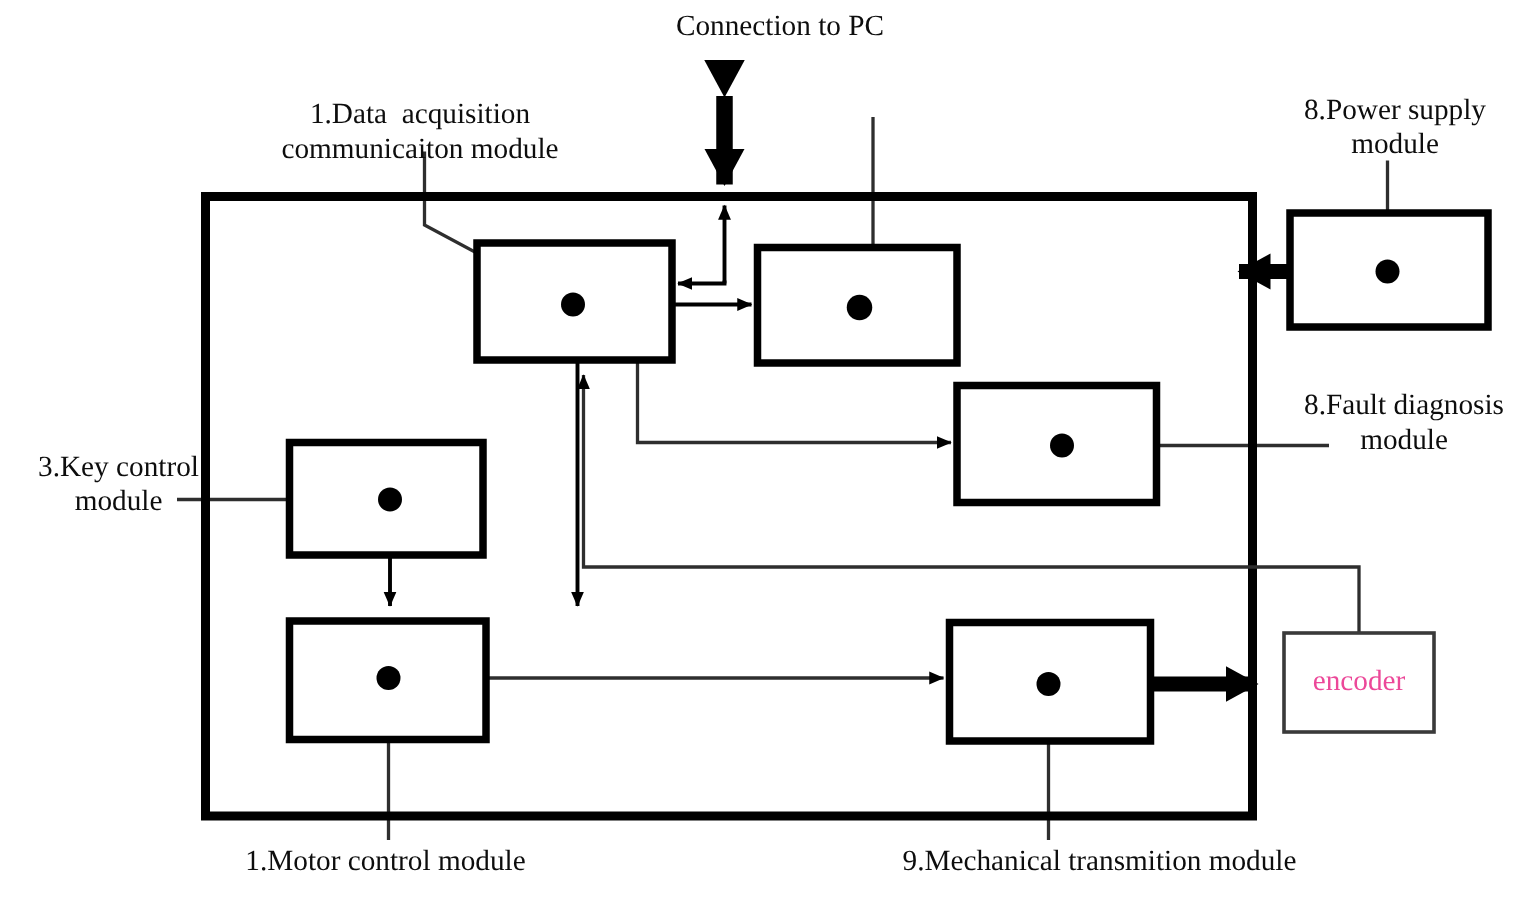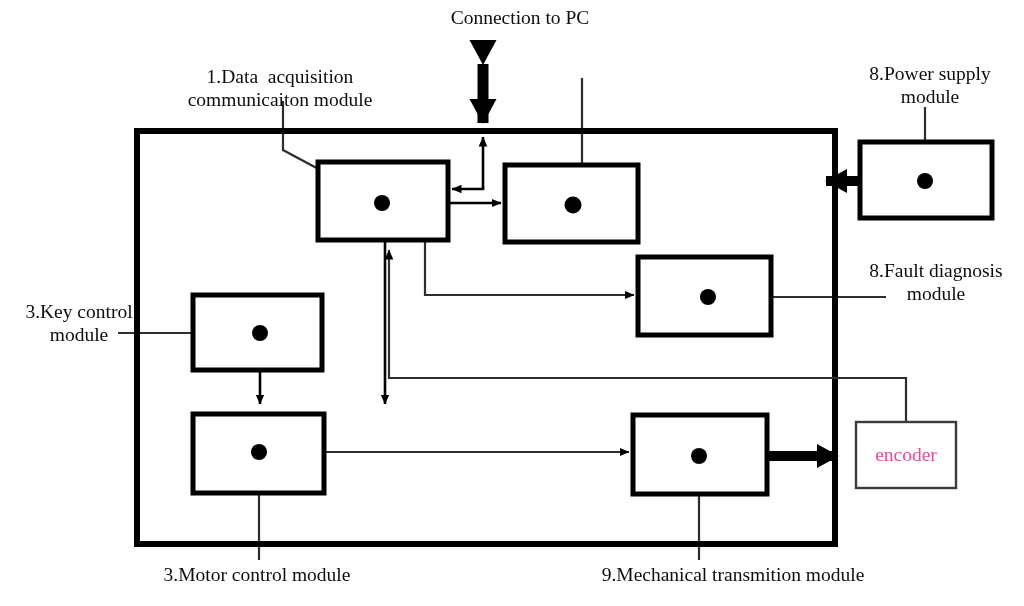--- a/index.html
+++ b/index.html
@@ -91,18 +91,18 @@
 
   <div class="lbl" style="left:405px;top:6px;width:230px;">Connection to PC</div>
   <div class="lbl" style="left:160px;top:42px;width:240px;margin-top:23px;">1.Data  acquisition
 communicaiton module</div>
   <div class="lbl" style="left:845px;top:62px;width:170px;">8.Power supply
 module</div>
   <div class="lbl" style="left:4px;top:272px;width:150px;margin-top:28px;">3.Key control
 module</div>
   <div class="lbl" style="left:852px;top:259px;width:168px;">8.Fault diagnosis
 module</div>
-  <div class="lbl" style="left:122px;top:563px;width:270px;">3.Motor control module</div>
+  <div class="lbl" style="left:122px;top:563px;width:270px;">1.Motor control module</div>
   <div class="lbl" style="left:548px;top:563px;width:370px;">9.Mechanical transmition module</div>
 
   <div class="boxlabel" style="left:856px;top:422px;width:100px;height:66px;">encoder</div>
 
 </div>
 
 </body></html>

